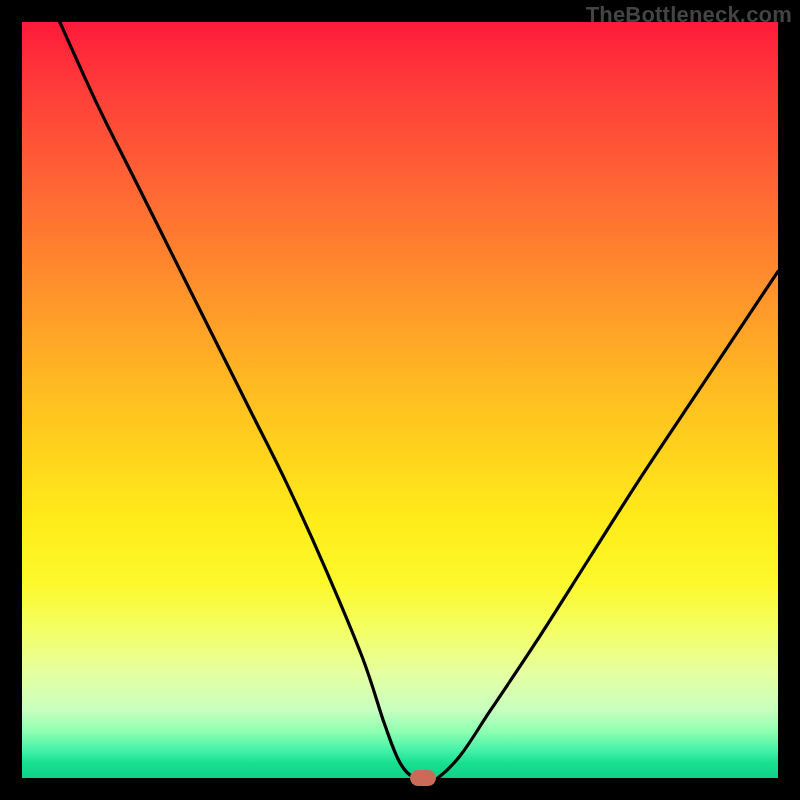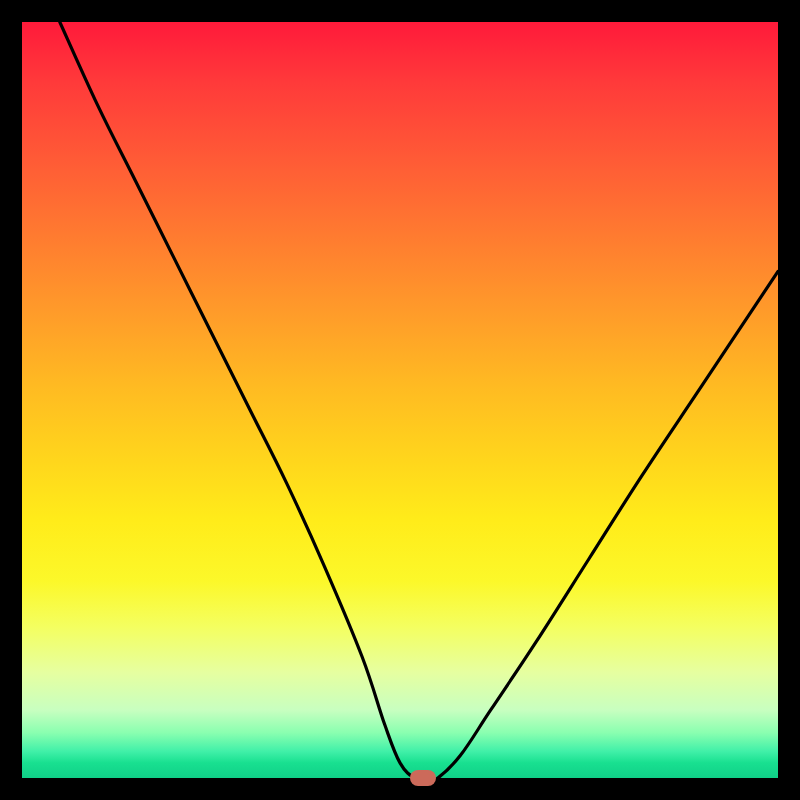--- a/index.html
+++ b/index.html
@@ -72,14 +72,15 @@
 
 <div class="frame">
 
   <div class="plot-area">
     <svg class="curve-svg" viewBox="0 0 756 756" preserveAspectRatio="none">
       <path id="curve-path" fill="none" stroke="#000000" stroke-width="3.2" stroke-linecap="round" d="M 37.800000000000004 0 C 44.604000000000006 14.968799999999995, 61.99200000000001 54.58319999999997, 75.60000000000001 83.15999999999997 C 89.20800000000001 111.73679999999996, 99.79199999999999 131.54399999999998, 113.39999999999999 158.76 C 127.008 185.976, 137.592 207.144, 151.20000000000002 234.36 C 164.80800000000002 261.576, 175.392 282.744, 189 309.96000000000004 C 202.608 337.17600000000004, 213.19199999999998 358.344, 226.79999999999998 385.56 C 240.408 412.776, 250.99199999999996 432.5832, 264.59999999999997 461.15999999999997 C 278.20799999999997 489.73679999999996, 288.79200000000003 513.0215999999999, 302.40000000000003 544.3199999999999 C 316.00800000000004 575.6184, 329.3136 606.4631999999999, 340.2 635.04 C 351.08639999999997 663.6168, 356.076 684.0288, 362.88 703.08 C 369.68399999999997 722.1312, 372.5568 731.3544, 378 740.88 C 383.4432 750.4055999999999, 387.6768 753.2784, 393.12 756 C 398.5632 758.7216, 404.1576 756, 408.24 756 C 412.3224 756, 410.3568 760.0824, 415.8 756 C 421.2432 751.9176, 428.95439999999996 745.5672000000001, 438.47999999999996 733.32 C 448.00559999999996 721.0728, 455.11199999999997 708.3720000000001, 468.71999999999997 687.96 C 482.328 667.548, 496.38960000000003 647.1360000000001, 514.08 619.9200000000001 C 531.7704 592.7040000000001, 547.9488 566.6976, 567 536.76 C 586.0512 506.82239999999996, 599.5079999999999 484.8984, 619.92 453.59999999999997 C 640.332 422.30159999999995, 655.9055999999999 399.6216, 680.4 362.88 C 704.8944 326.1384, 742.392 269.89199999999994, 756 249.47999999999996"></path>
     </svg>
     <div id="min-marker" class="marker" style="left: 400.68px; top: 756px; background: rgb(204, 106, 90);"></div>
   </div>
 
+  <div class="watermark">TheBottleneck.com</div>
 
 </div>
 
 </body></html>

